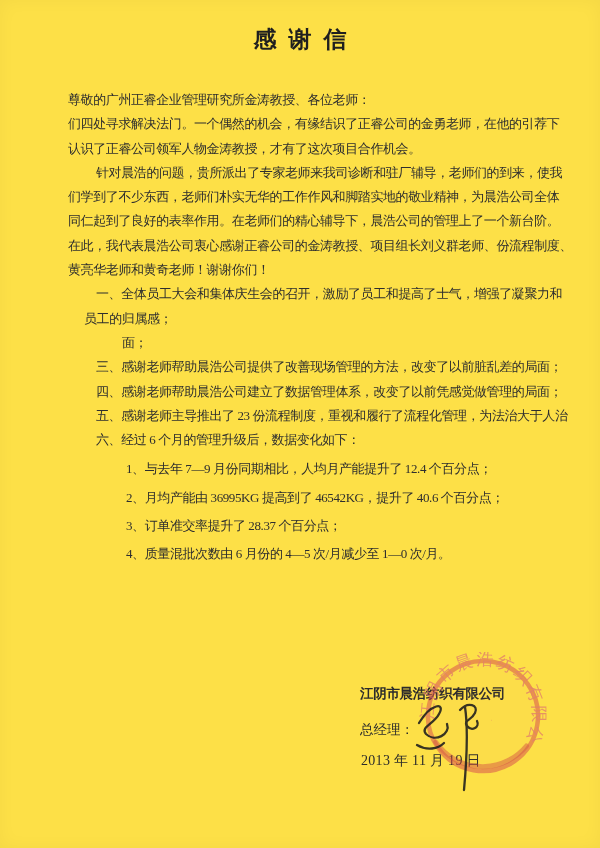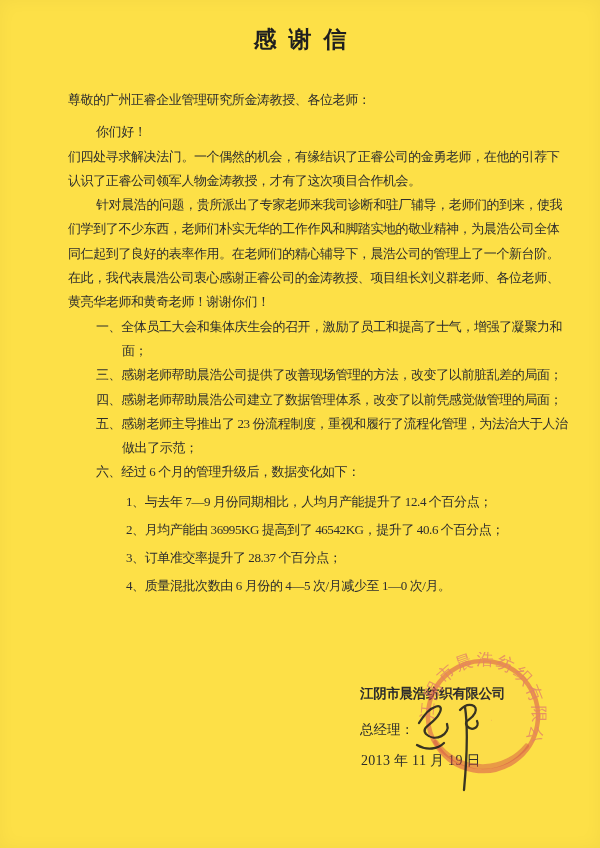--- a/index.html
+++ b/index.html
@@ -43,34 +43,33 @@
 </style>
 </head>
 <body>
 
 <div class="page">
 
   <div class="title">感谢信</div>
 
   <div class="letter-body" id="letter-body">
       <div class="ln i0">尊敬的广州正睿企业管理研究所金涛教授、各位老师：</div>
-      <div class="ln i1" style="margin-top: 8px;">你们好！</div>
       <div class="ln i0">们四处寻求解决法门。一个偶然的机会，有缘结识了正睿公司的金勇老师，在他的引荐下</div>
       <div class="ln i0">认识了正睿公司领军人物金涛教授，才有了这次项目合作机会。</div>
       <div class="ln i1">针对晨浩的问题，贵所派出了专家老师来我司诊断和驻厂辅导，老师们的到来，使我</div>
       <div class="ln i0">们学到了不少东西，老师们朴实无华的工作作风和脚踏实地的敬业精神，为晨浩公司全体</div>
       <div class="ln i0">同仁起到了良好的表率作用。在老师们的精心辅导下，晨浩公司的管理上了一个新台阶。</div>
-      <div class="ln i0">在此，我代表晨浩公司衷心感谢正睿公司的金涛教授、项目组长刘义群老师、各位老师、</div>
+      <div class="ln i0">在此，我代表晨浩公司衷心感谢正睿公司的金涛教授、项目组长刘义群老师、份流程制度、</div>
       <div class="ln i0">黄亮华老师和黄奇老师！谢谢你们！</div>
       <div class="ln i1">一、全体员工大会和集体庆生会的召开，激励了员工和提高了士气，增强了凝聚力和</div>
+      <div class="ln i2">员工的归属感；</div>
       <div class="ln i3">面；</div>
       <div class="ln i1">三、感谢老师帮助晨浩公司提供了改善现场管理的方法，改变了以前脏乱差的局面；</div>
       <div class="ln i1">四、感谢老师帮助晨浩公司建立了数据管理体系，改变了以前凭感觉做管理的局面；</div>
       <div class="ln i1">五、感谢老师主导推出了 23 份流程制度，重视和履行了流程化管理，为法治大于人治</div>
-      <div class="ln i3">做出了示范；</div>
       <div class="ln i1">六、经过 6 个月的管理升级后，数据变化如下：</div>
       <div class="ln i4 sub" style="margin-top: 3px;">1、与去年 7—9 月份同期相比，人均月产能提升了 12.4 个百分点；</div>
       <div class="ln i4 sub">2、月均产能由 36995KG 提高到了 46542KG，提升了 40.6 个百分点；</div>
       <div class="ln i4 sub">3、订单准交率提升了 28.37 个百分点；</div>
       <div class="ln i4 sub">4、质量混批次数由 6 月份的 4—5 次/月减少至 1—0 次/月。</div>
     </div>
 
   <div class="sig-company">江阴市晨浩纺织有限公司</div>
   <div class="sig-role">总经理：</div>
   <div class="sig-date">2013 年 11 月 19 日</div>

